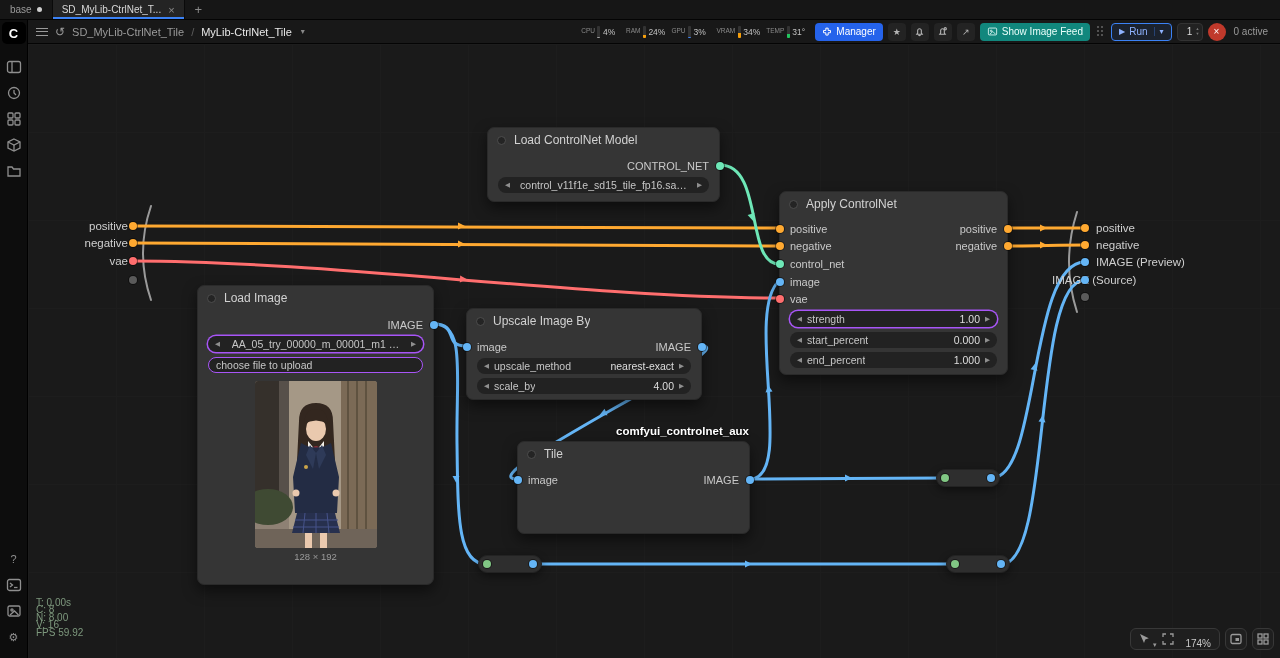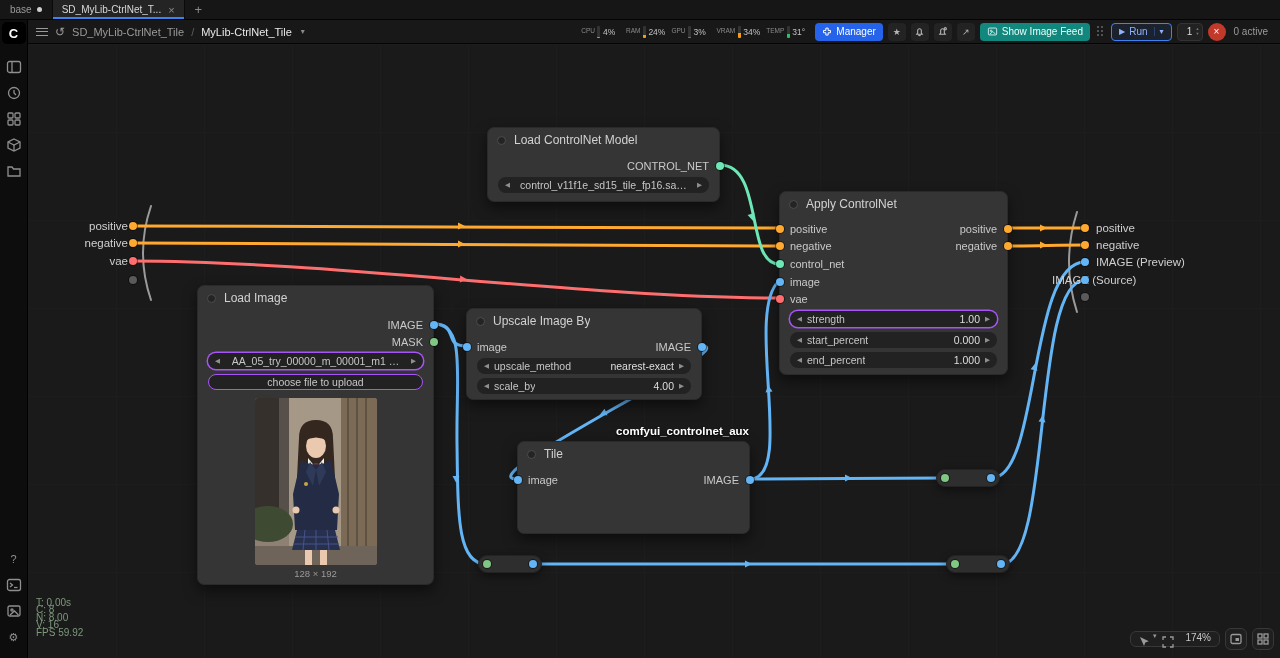--- a/index.html
+++ b/index.html
@@ -69,38 +69,38 @@
   .sout{margin-left:auto}
   .dot{position:absolute;width:8px;height:8px;border-radius:50%;top:50%;transform:translateY(-50%);box-shadow:0 0 0 1px rgba(0,0,0,.45)}
   .dot.in{left:-4.5px}
   .dot.out{right:-4.5px}
   .widget{height:16px;background:#222;border-radius:8px;margin:4px 10px 0;display:flex;align-items:center;padding:0 7px;font-size:10.5px;color:#c6c6c6;gap:5px}
   .widget .arr{font-size:6.5px;color:#8f8f8f;flex:none}
   .widget .wname{white-space:nowrap;overflow:hidden;text-overflow:ellipsis}
   .widget .wval{margin-left:auto;color:#dedede;white-space:nowrap}
   .widget.center .wname{margin:8px auto;text-align:center}
   .widget.phl{box-shadow:0 0 0 1.5px #a855f7}
-  .widget.upload{justify-content:center;border:1px solid #a855f7}
+  .widget.upload{justify-content:flex-start;border:1px solid #a855f7}
   .img-preview{width:122px;height:167px;margin:8px auto 0;border-radius:3px;overflow:hidden;display:block}
   .caption{text-align:center;font-size:9.5px;color:#9a9a9a;margin-top:3px}
   .pack-badge{position:absolute;top:-17px;right:0;font-size:11.5px;font-weight:bold;color:#fff;text-shadow:0 1px 2px #000;white-space:nowrap}
 
   .iolabel{position:absolute;font-size:11.5px;color:#cfcfcf;height:14px;line-height:14px;white-space:nowrap}
   .iolabel.r{text-align:right}
   .iodot{position:absolute;width:8px;height:8px;border-radius:50%;box-shadow:0 0 0 1px rgba(0,0,0,.45)}
   .iodot.gray{background:#5a5a5a}
 
   .reroute{position:absolute;width:64px;height:18px;border-radius:9px;background:#2e2e2e;border:1px solid #232323;box-shadow:0 3px 8px rgba(0,0,0,.45)}
   .rdot{position:absolute;top:50%;transform:translateY(-50%);width:8px;height:8px;border-radius:50%;box-shadow:0 0 0 1px rgba(0,0,0,.45)}
   .rdot.l{left:4px}.rdot.r{right:4px}
 
   .stats{position:absolute;left:8px;bottom:22px;font-family:Liberation Sans, sans-serif;font-size:10px;line-height:7.4px;color:#7d987d}
 
   .viewbar{position:absolute;right:6px;bottom:8px;display:flex;gap:5px;align-items:center}
-  .vgroup{display:flex;align-items:flex-start;background:#1f1f1f;border:1px solid #383838;border-radius:6px;height:16px;padding:0 3px;gap:2px}
+  .vgroup{display:flex;align-items:flex-end;background:#1f1f1f;border:1px solid #383838;border-radius:6px;height:22px;padding:0 3px;gap:2px}
   .vbtn{width:20px;height:20px;display:flex;align-items:center;justify-content:center;color:#9a9a9a;background:transparent;border:none}
   .vbtn svg{stroke:#9a9a9a;fill:none;stroke-width:1.3}
   .vcaret{font-size:7px;color:#9a9a9a;margin-left:-3px}
   .zoom{font-size:10px;color:#c9c9c9;padding:0 5px}
   .vsq{width:22px;height:22px;background:#1f1f1f;border:1px solid #383838;border-radius:6px;display:flex;align-items:center;justify-content:center}
   .vsq svg{stroke:#9a9a9a;fill:none;stroke-width:1.3}
 </style>
 </head>
 <body>
 
@@ -401,24 +401,20 @@
     </div>
 
     <div class="node" style="left:169px;top:241px;width:237px;height:300px">
       <div class="nhead">
         <span class="ndot"></span>
         <span class="ntitle">Load Image</span>
       </div>
       <div class="srow" style="margin-top:6px">
         <span class="sout">IMAGE</span>
         <span class="dot out" style="background: rgb(100, 181, 246);"></span>
-      </div>
-      <div class="srow">
-        <span class="sout">MASK</span>
-        <span class="dot out" style="background: rgb(129, 199, 132);"></span>
       </div>
       <div class="widget center phl" style="margin-top:2px">
         <span class="arr">◀</span>
         <span class="wname">AA_05_try_00000_m_00001_m1 …</span>
         <span class="arr">▶</span>
       </div>
       <div class="widget upload" style="margin-top:5px">
         <span class="wname">choose file to upload</span>
       </div>
       <svg class="img-preview" viewBox="0 0 122 167" preserveAspectRatio="none">

